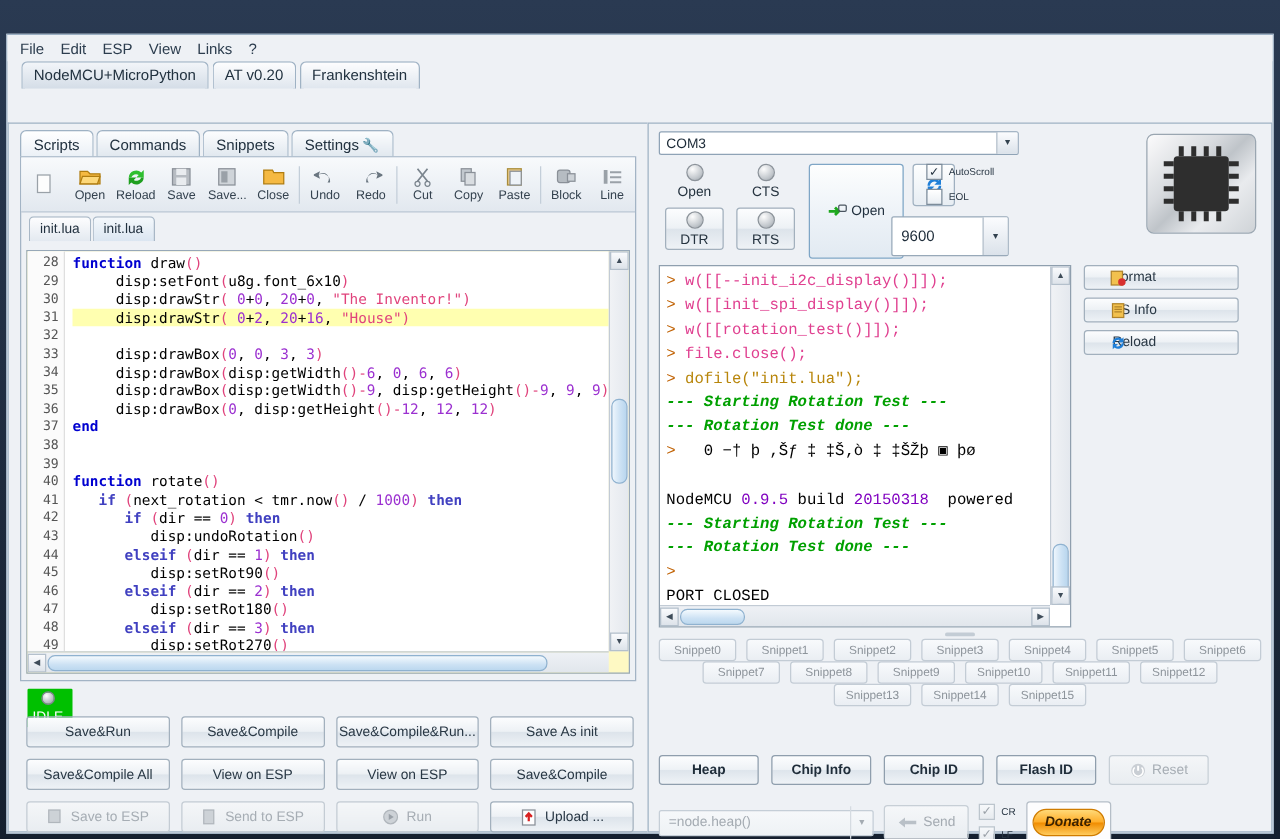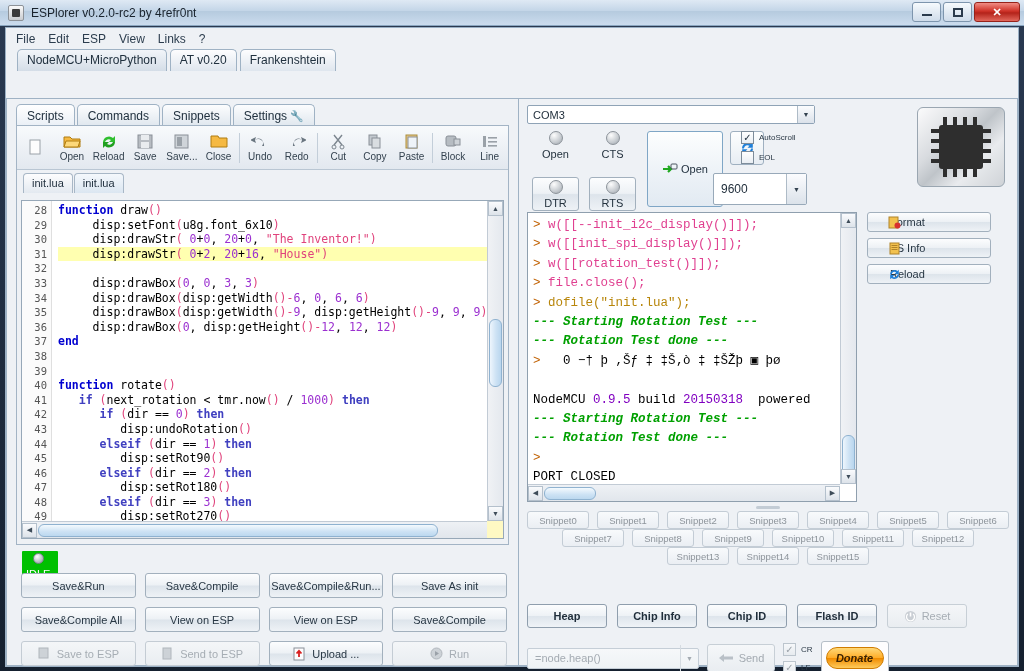--- a/index.html
+++ b/index.html
@@ -194,21 +194,21 @@
   .combo .arw {
     margin-left:auto; width:17px; height:17px; display:flex; align-items:center; justify-content:center;
     background: linear-gradient(180deg,#fbfcfe,#dbe2ea); border-left:1px solid #aebbc7; font-size:7px; color:#33424f;
   }
   .ser-ctrl { position:absolute; left:8px; top:32px; display:flex; align-items:flex-start; gap:0px; }
   .lamp-col { width:57px; display:flex; flex-direction:column; align-items:center; }
   .lamp { width:14px;height:14px;border-radius:50%;
     background:radial-gradient(circle at 34% 28%,#fdfdfd,#c4c9ce 62%,#9aa1a8); border:1px solid #8c939a; }
   .lamp-lbl { font-size:11px; color:#25333f; margin-top:3px; }
   .lamp-btn {
-    margin-top:17px; width:47px; height:34px; border:1px solid #a2b0bd; border-radius:3px;
+    margin-top:6px; width:47px; height:34px; border:1px solid #a2b0bd; border-radius:3px;
     background: linear-gradient(180deg,#fcfdfe 0%,#edf1f5 48%,#dde4eb 52%,#eef2f6 100%);
     display:flex; flex-direction:column; align-items:center; justify-content:center; gap:2px;
   }
   .openbtn {
     margin-left:6px; width:76px; height:76px; border:1px solid #7fa6c6; border-radius:3px;
     background: linear-gradient(180deg,#fdfefe,#eef3f8 50%,#e2eaf2);
     display:flex; align-items:center; justify-content:center; gap:3px;
     font-size:11px; color:#22313f;
   }
   .refresh-col { margin-left:7px; }
@@ -315,33 +315,20 @@
   .divider-h i { width:24px;height:3px;background:#c3ccd5;border-radius:2px;display:block; }
   .vdiv { position:absolute; left:512px; top:0; width:5px; height:100%;
     display:flex; align-items:center; justify-content:center; }
   .vdiv i { width:3px;height:24px;background:#c3ccd5;border-radius:2px;display:block; }
 </style>
 </head>
 <body>
 
 <div class="window">
 
-  <div class="titlebar">
-    <div class="title-icon"></div>
-    <div class="title-text">ESPlorer v0.2.0-rc2 by 4refr0nt</div>
-    <div class="wbtns">
-      <div class="wbtn">
-          <i class="min-g"></i>
-        </div>
-      <div class="wbtn">
-          <i class="max-g"></i>
-        </div>
-      <div class="wbtn close">✕</div>
-    </div>
-  </div>
 
   <div class="app">
 
     <div class="menubar">
       <span>File</span>
       <span>Edit</span>
       <span>ESP</span>
       <span>View</span>
       <span>Links</span>
       <span>?</span>
@@ -533,33 +520,33 @@
                   <rect x="1" y="1" width="9" height="10" fill="#cdd2d7" stroke="#b0b6bc"></rect>
                 </svg>
               <span>Save to ESP</span>
             </div>
             <div class="gbtn dis icn">
               <svg width="13" height="13" viewBox="0 0 13 13">
                   <rect x="2" y="1" width="8" height="11" fill="#cdd2d7" stroke="#b0b6bc"></rect>
                 </svg>
               <span>Send to ESP</span>
             </div>
+            <div class="gbtn dis icn">
+              <svg width="13" height="13" viewBox="0 0 13 13">
+                  <circle cx="6.5" cy="6.5" r="5.5" fill="#cdd2d7" stroke="#b0b6bc"></circle>
+                  <path d="M5 4l4 2.5L5 9z" fill="#9aa1a8"></path>
+                </svg>
+              <span>Run</span>
+            </div>
             <div class="gbtn icn">
               <svg width="14" height="14" viewBox="0 0 14 14">
                   <rect x="2" y="1" width="10" height="12" fill="#fdfdfe" stroke="#8a9098"></rect>
                   <path d="M7 10V4M4.5 6.5L7 3.8l2.5 2.7" stroke="#d82020" stroke-width="1.8" fill="none"></path>
                 </svg>
               <span>Upload ...</span>
-            </div>
-            <div class="gbtn dis icn">
-              <svg width="13" height="13" viewBox="0 0 13 13">
-                  <circle cx="6.5" cy="6.5" r="5.5" fill="#cdd2d7" stroke="#b0b6bc"></circle>
-                  <path d="M5 4l4 2.5L5 9z" fill="#9aa1a8"></path>
-                </svg>
-              <span>Run</span>
             </div>
           </div>
         </div>
       </div>
 
       <div class="vdiv">
           <i></i>
         </div>
 
       <div class="right">

